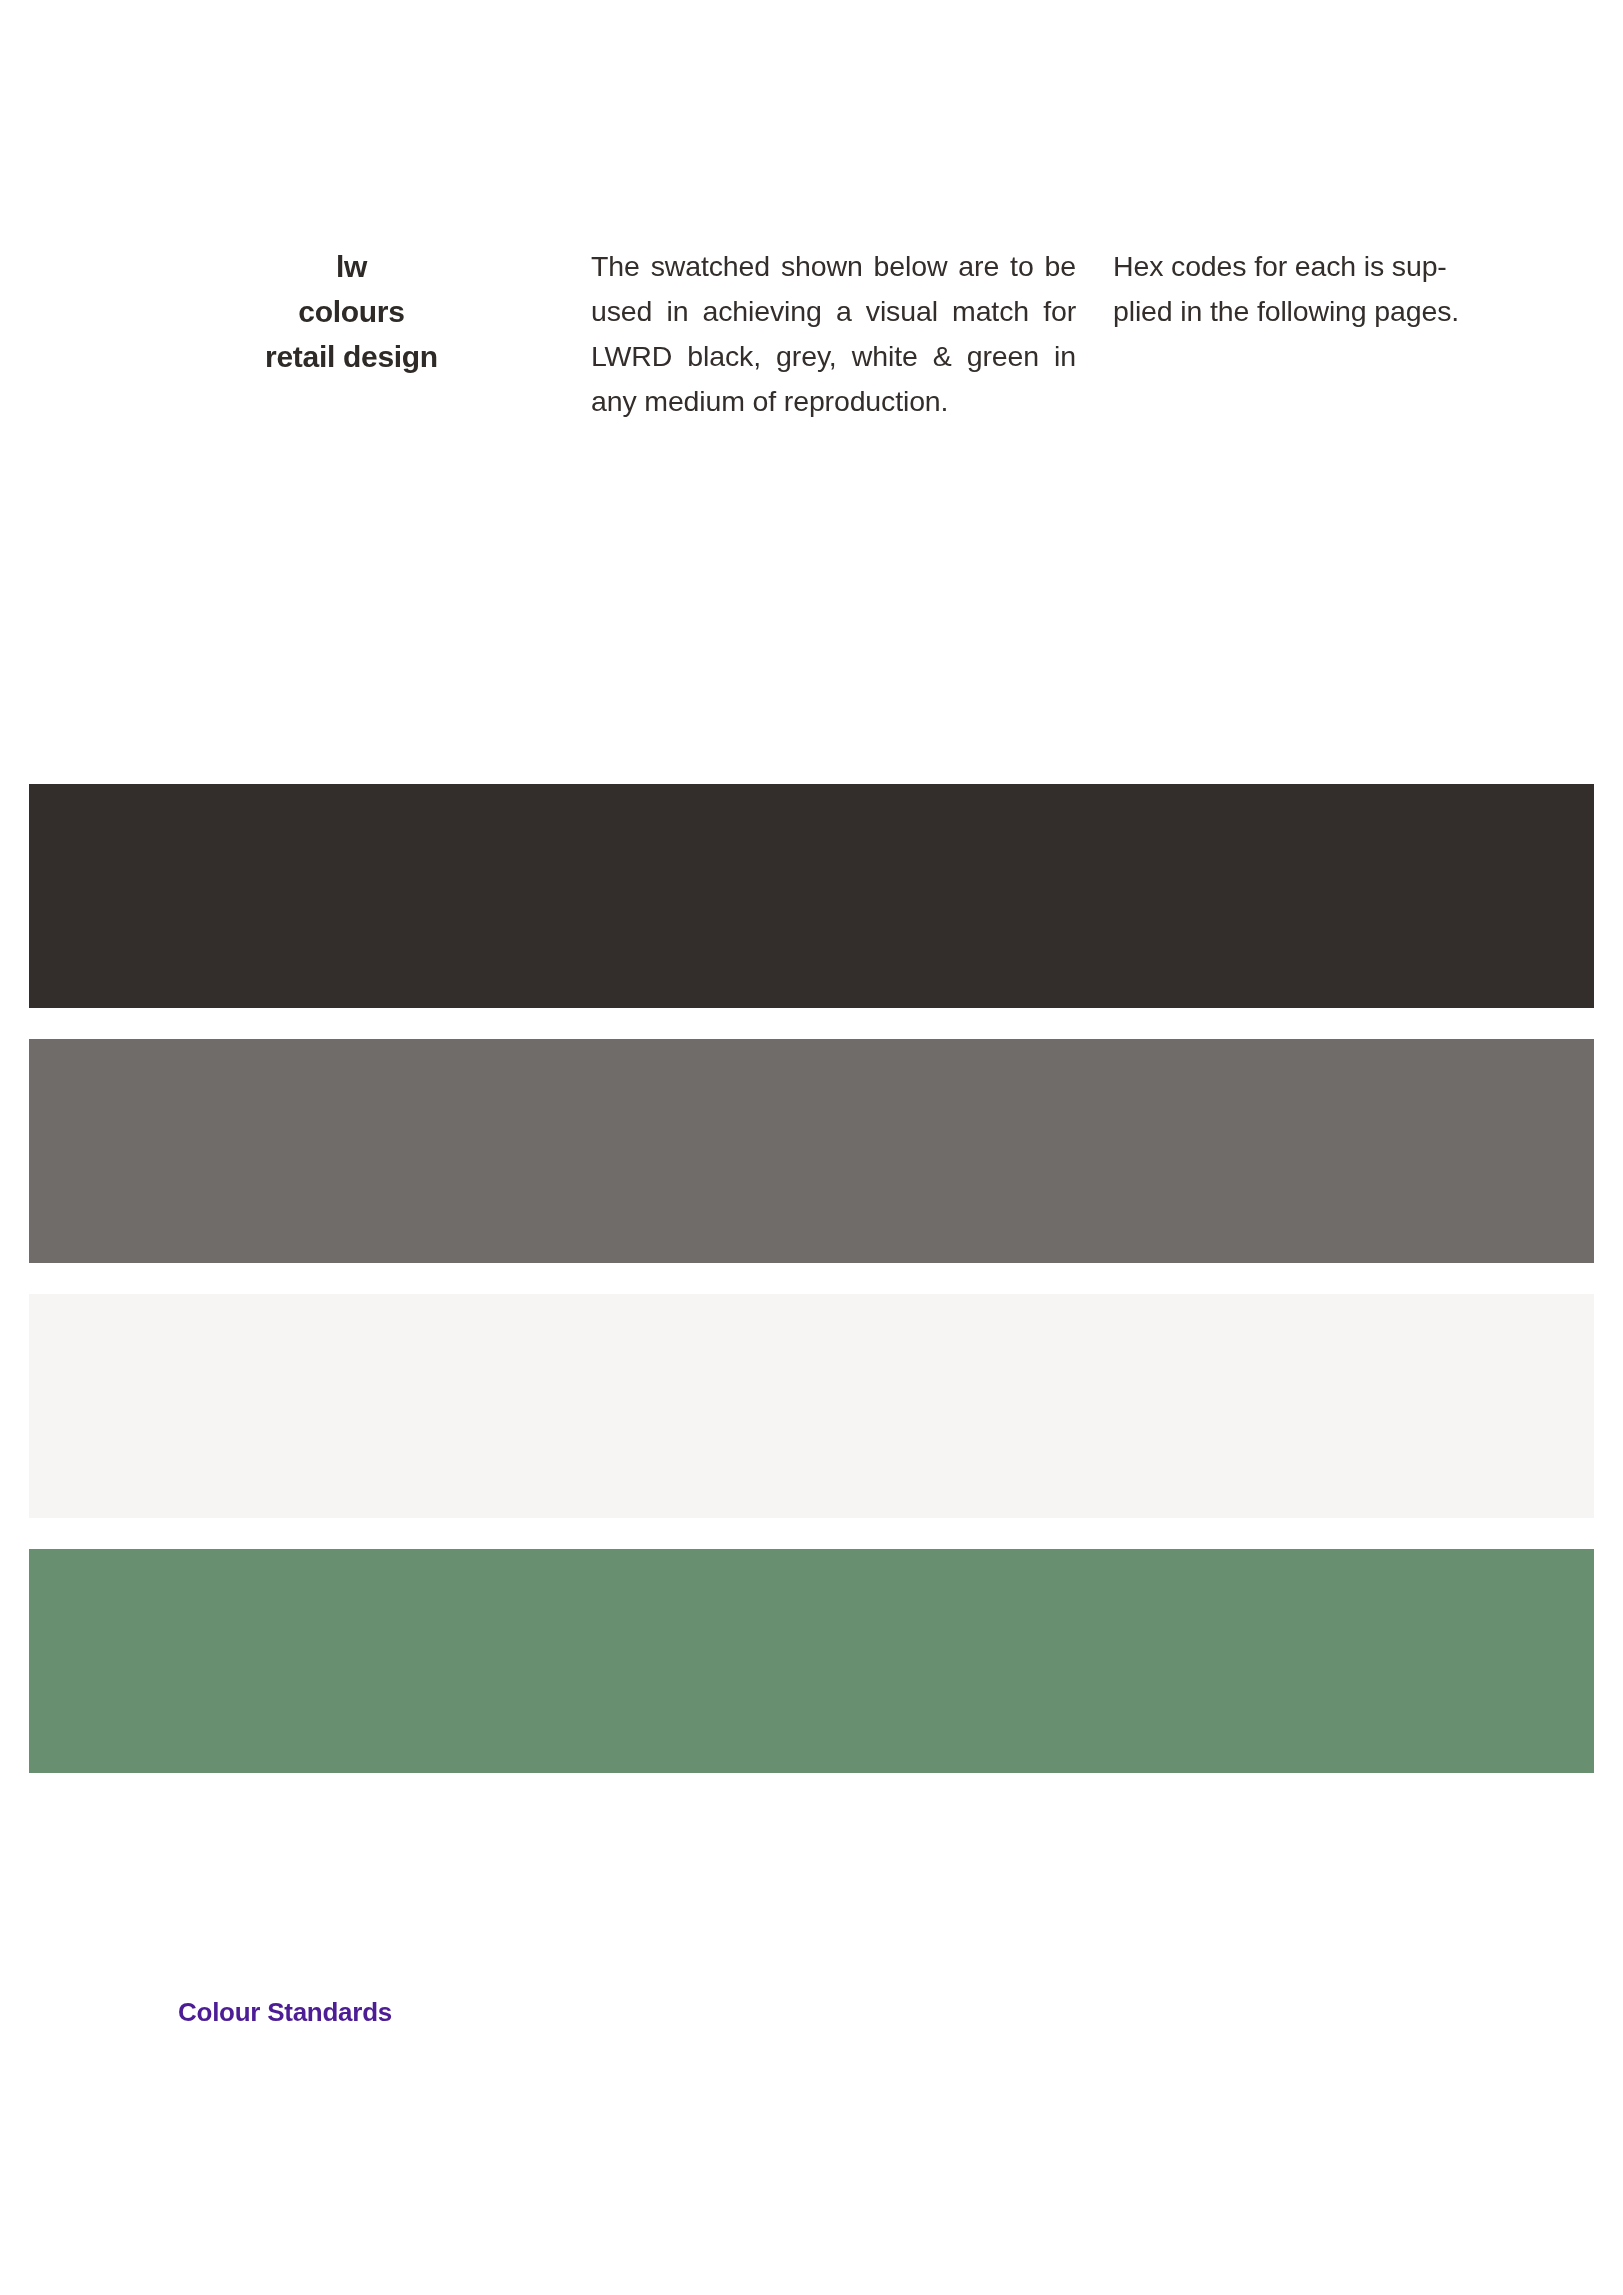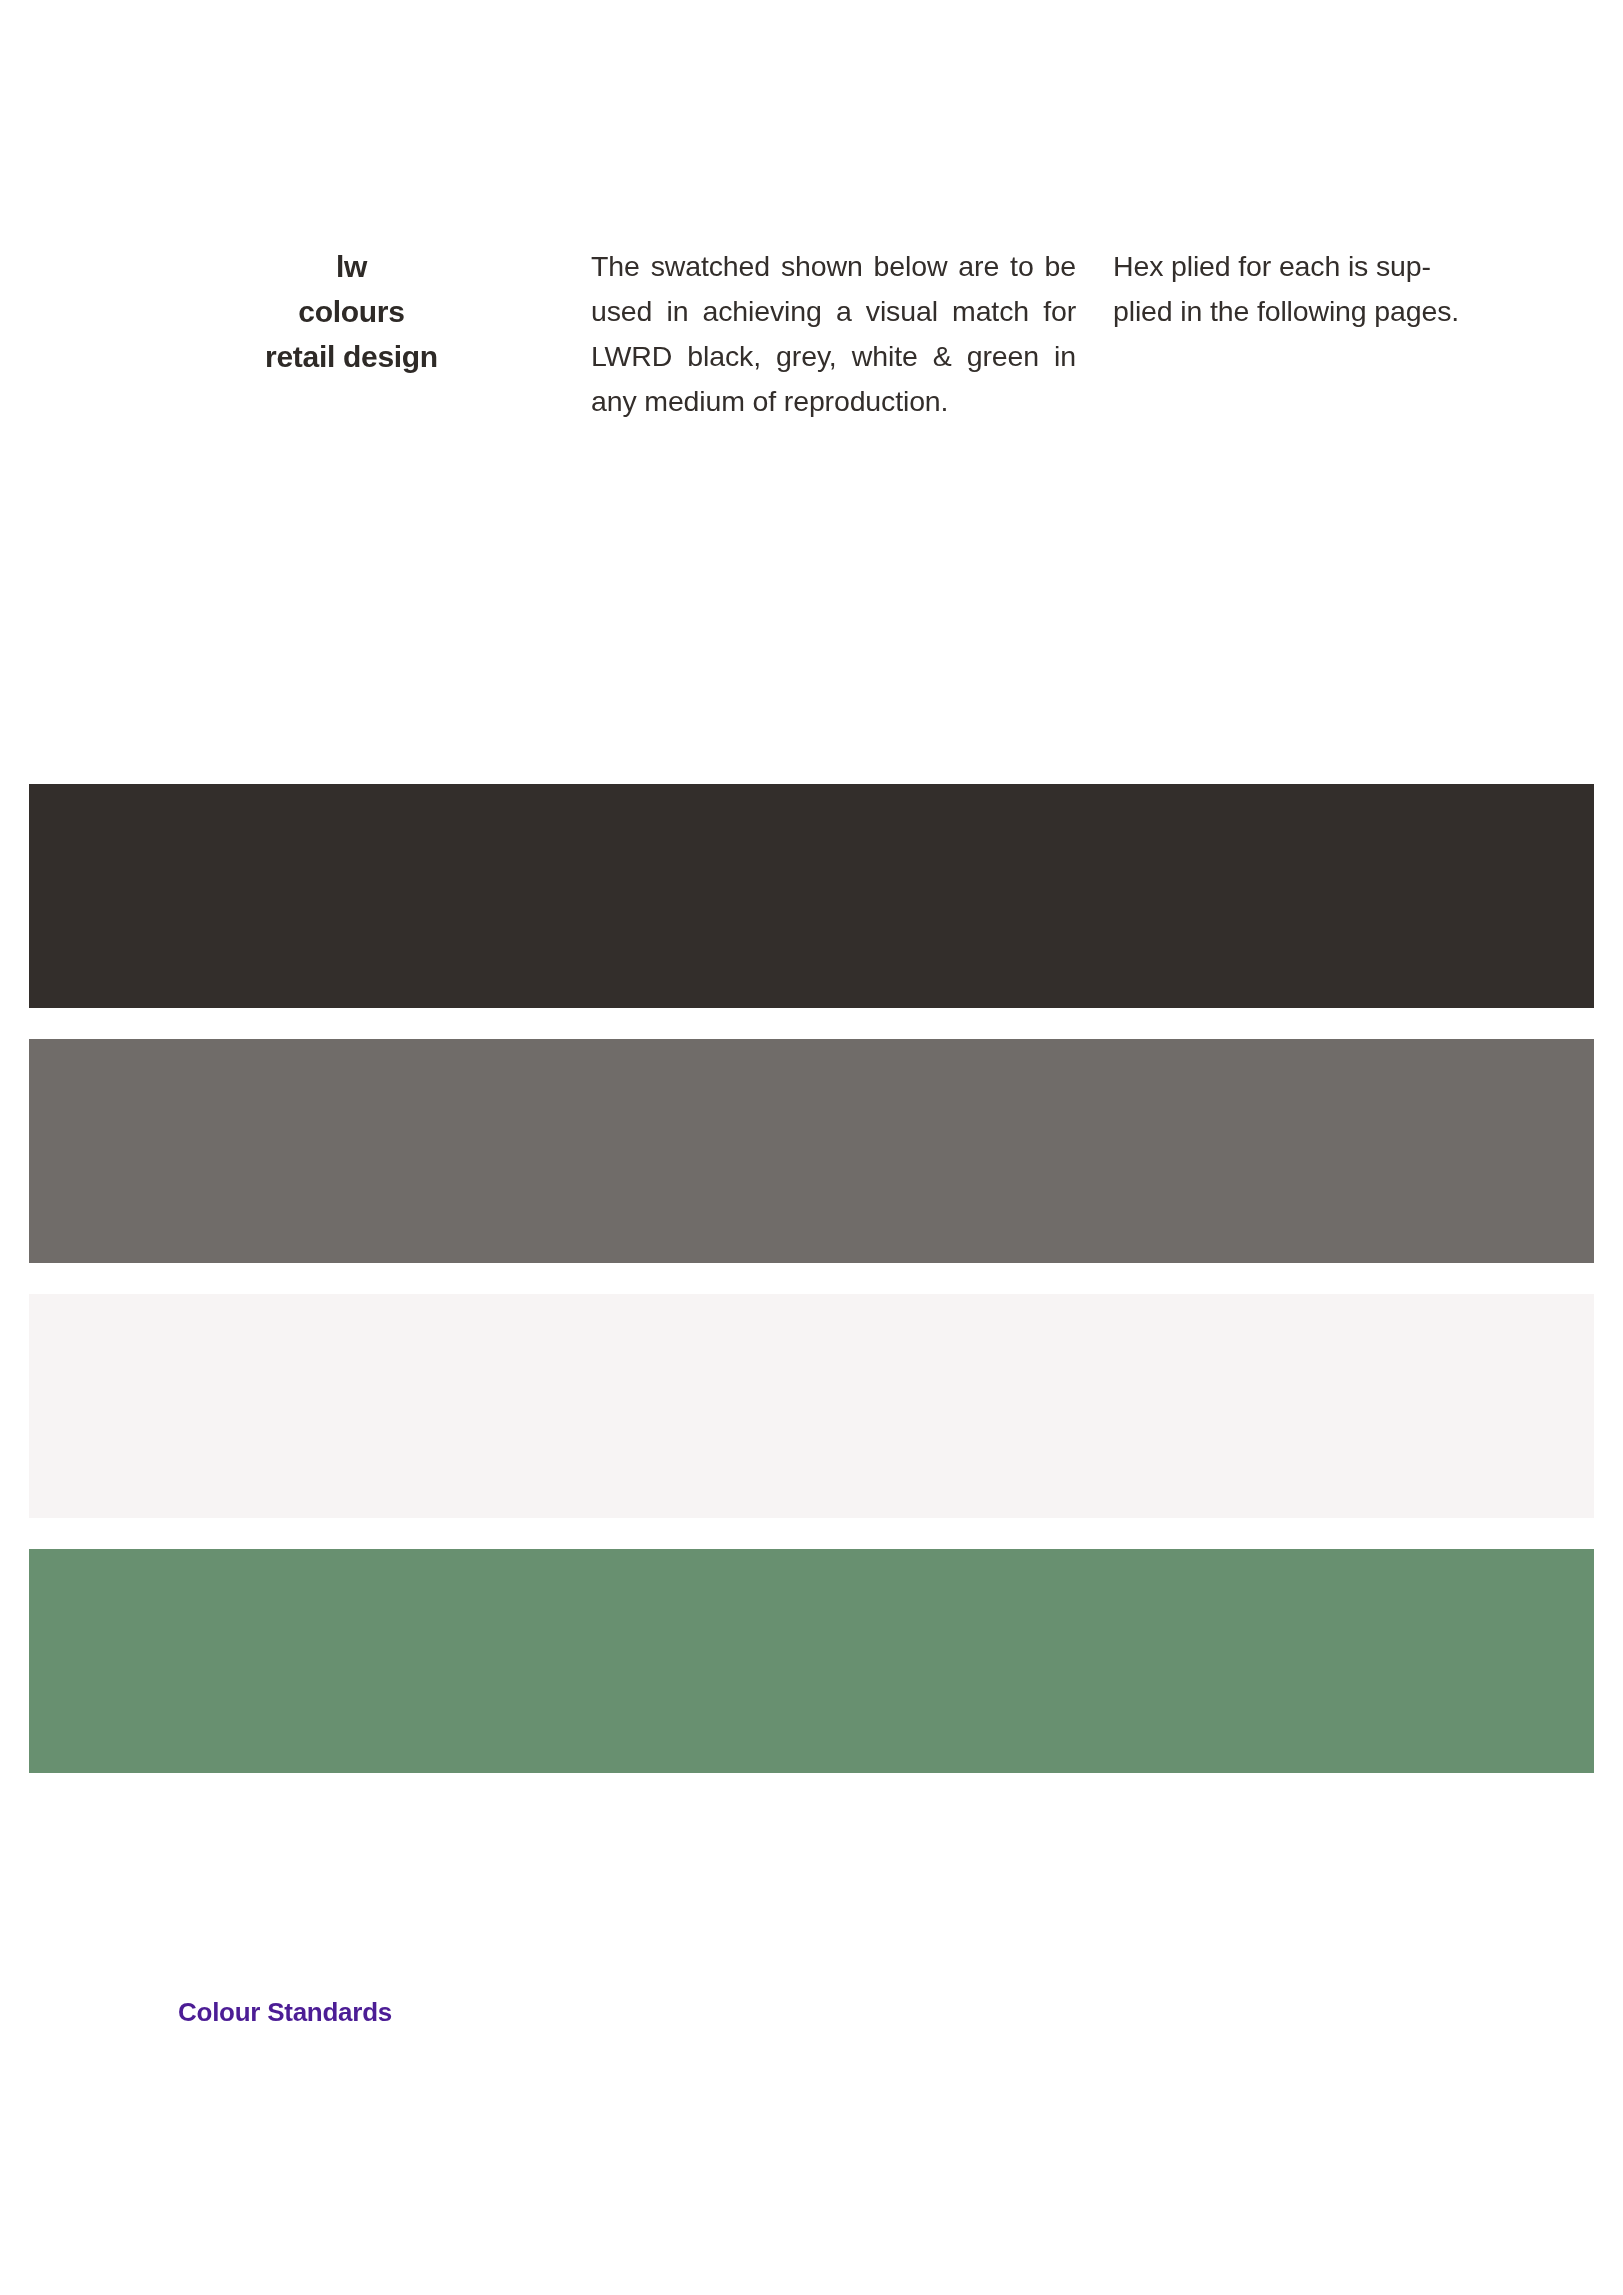--- a/index.html
+++ b/index.html
@@ -104,21 +104,21 @@
     <div class="title-line">lw</div>
     <div class="title-line">colours</div>
     <div class="title-line">retail design</div>
   </div>
 
   <div class="col col-body-a">
     <p class="body-copy">The swatched shown below are to be used in achieving a visual match for LWRD black, grey, white &amp; green in any medium of reproduction.</p>
   </div>
 
   <div class="col col-body-b">
-    <p class="body-copy">Hex plied for each is sup-</p>
+    <p class="body-copy">Hex codes for each is sup-</p>
     <p class="body-copy nowrap-tail">plied in the following pages.</p>
   </div>
 
 </div>
 
 <div class="swatch-stack">
   <div class="swatch" style="background-color: rgb(51, 46, 43);"></div>
   <div class="swatch" style="background-color: rgb(112, 108, 105);"></div>
   <div class="swatch" style="background-color: rgb(247, 244, 244);"></div>
   <div class="swatch" style="background-color: rgb(104, 144, 112);"></div>

